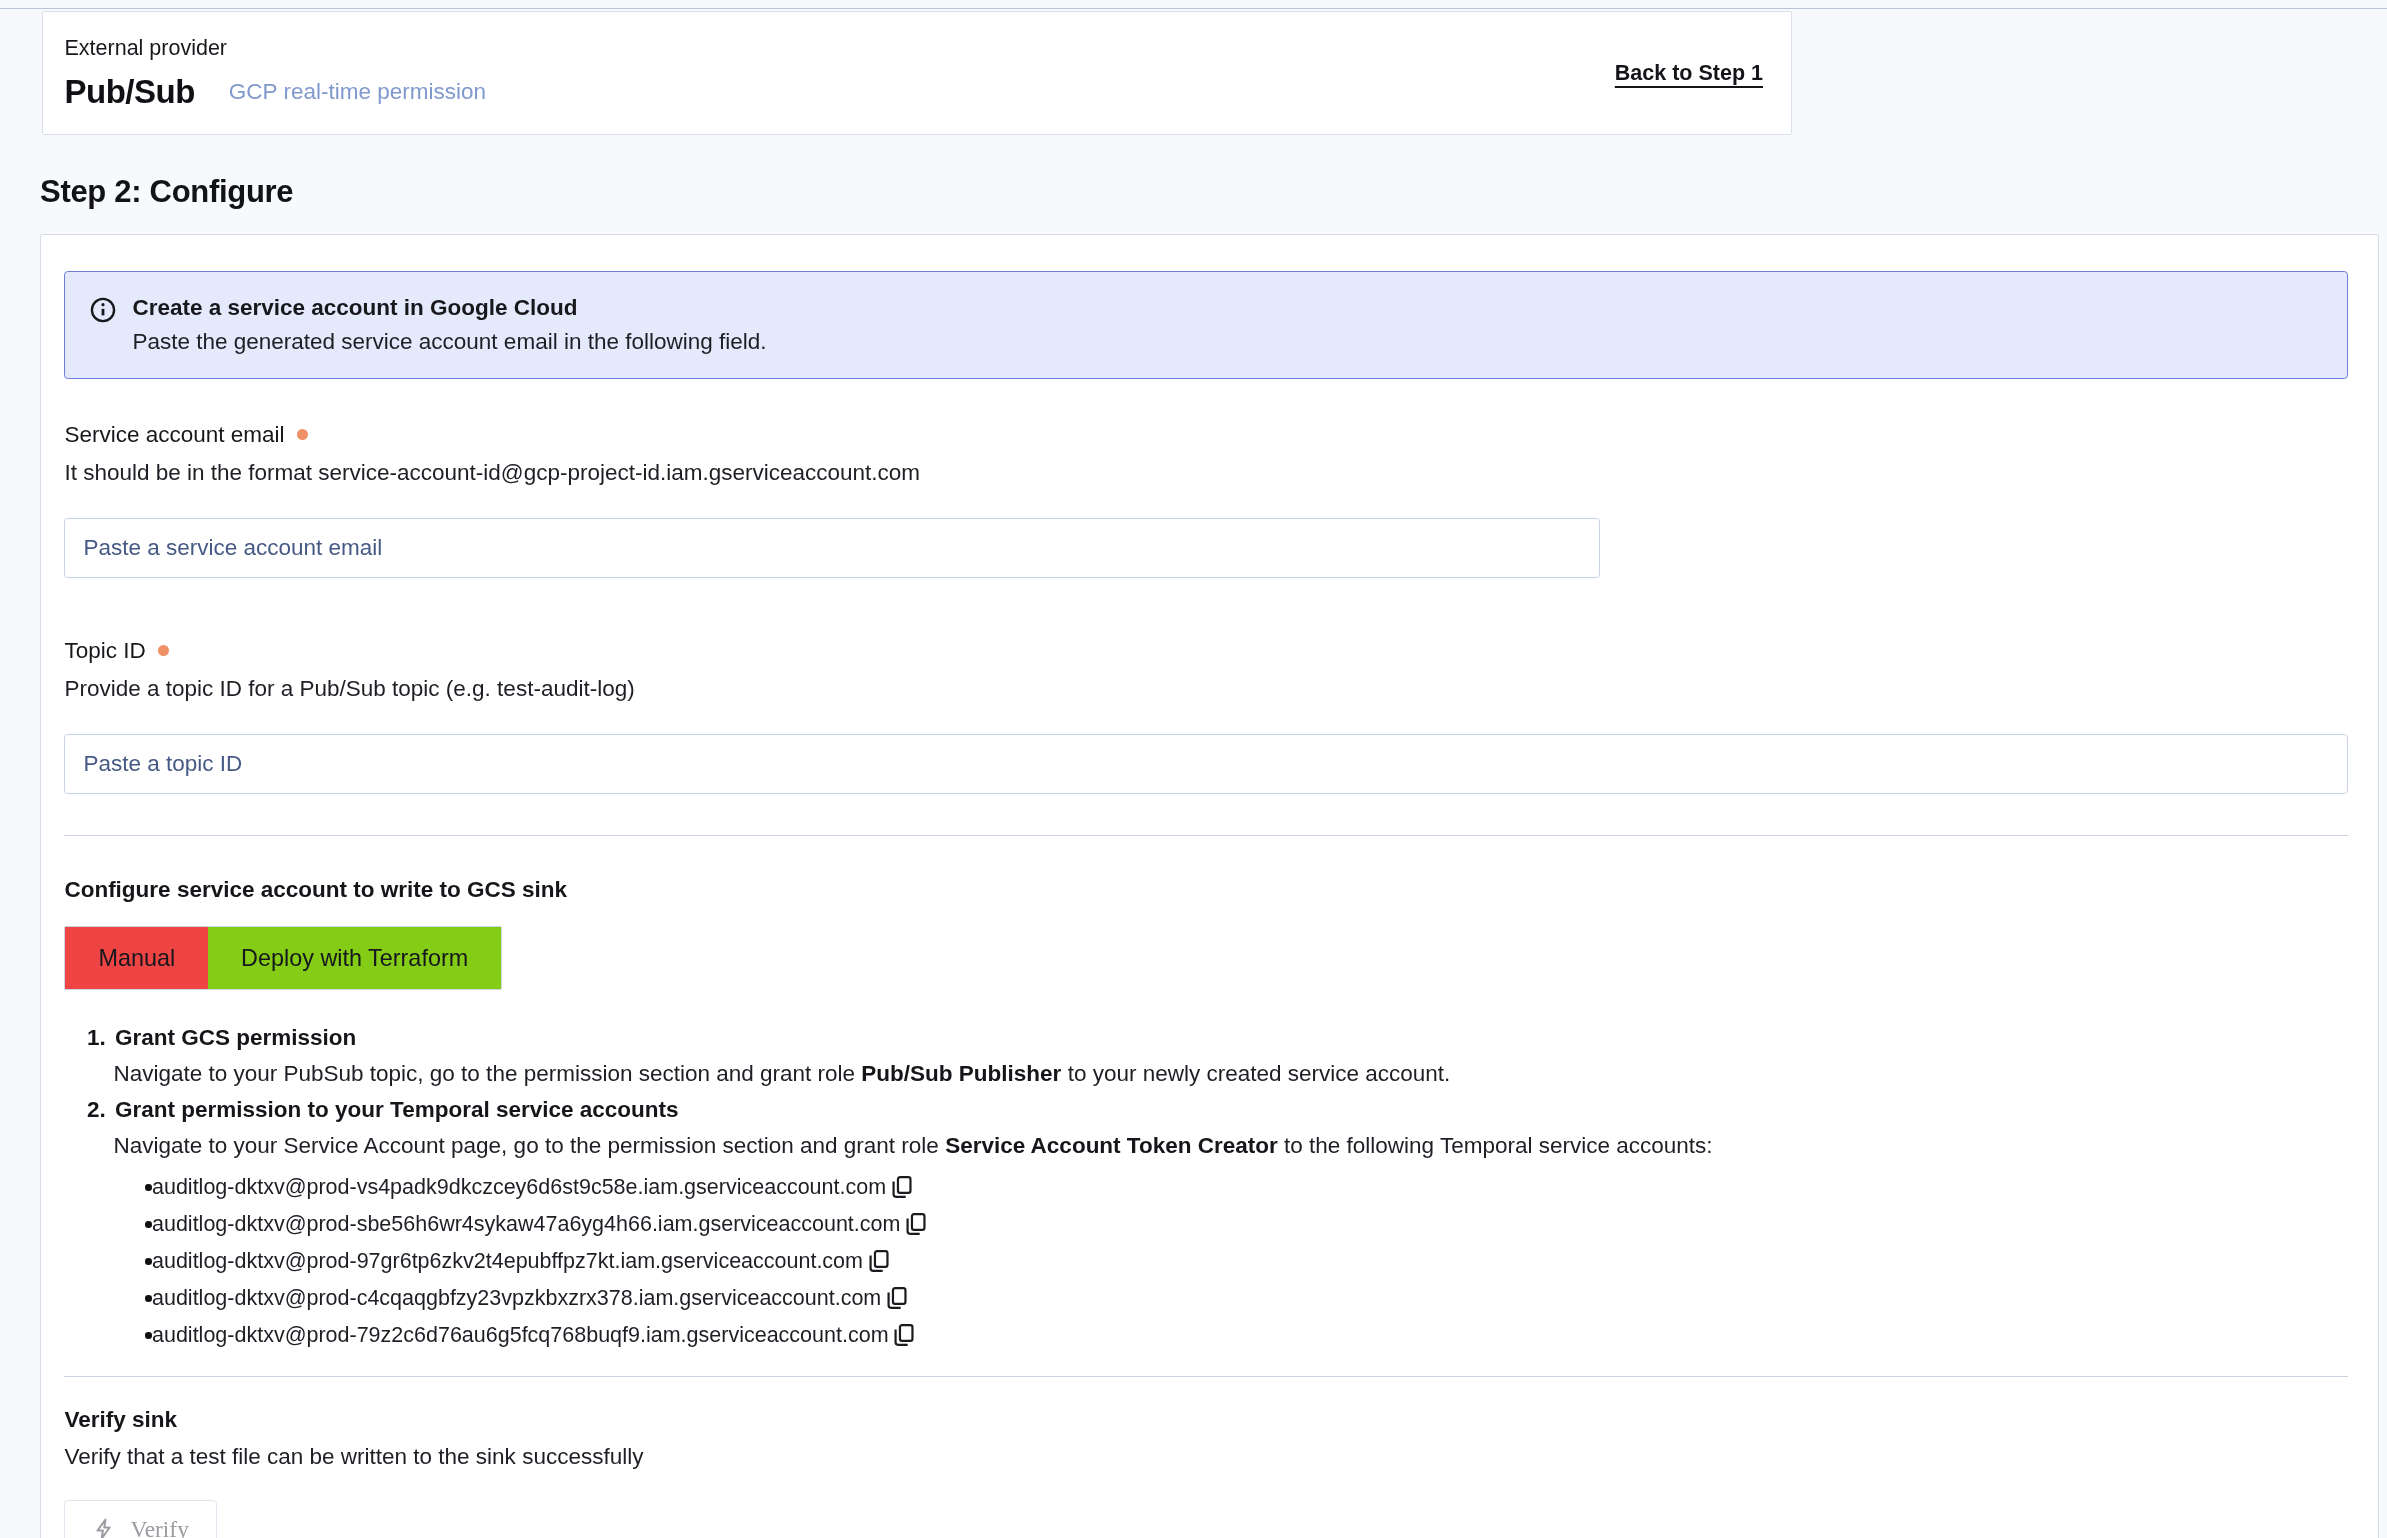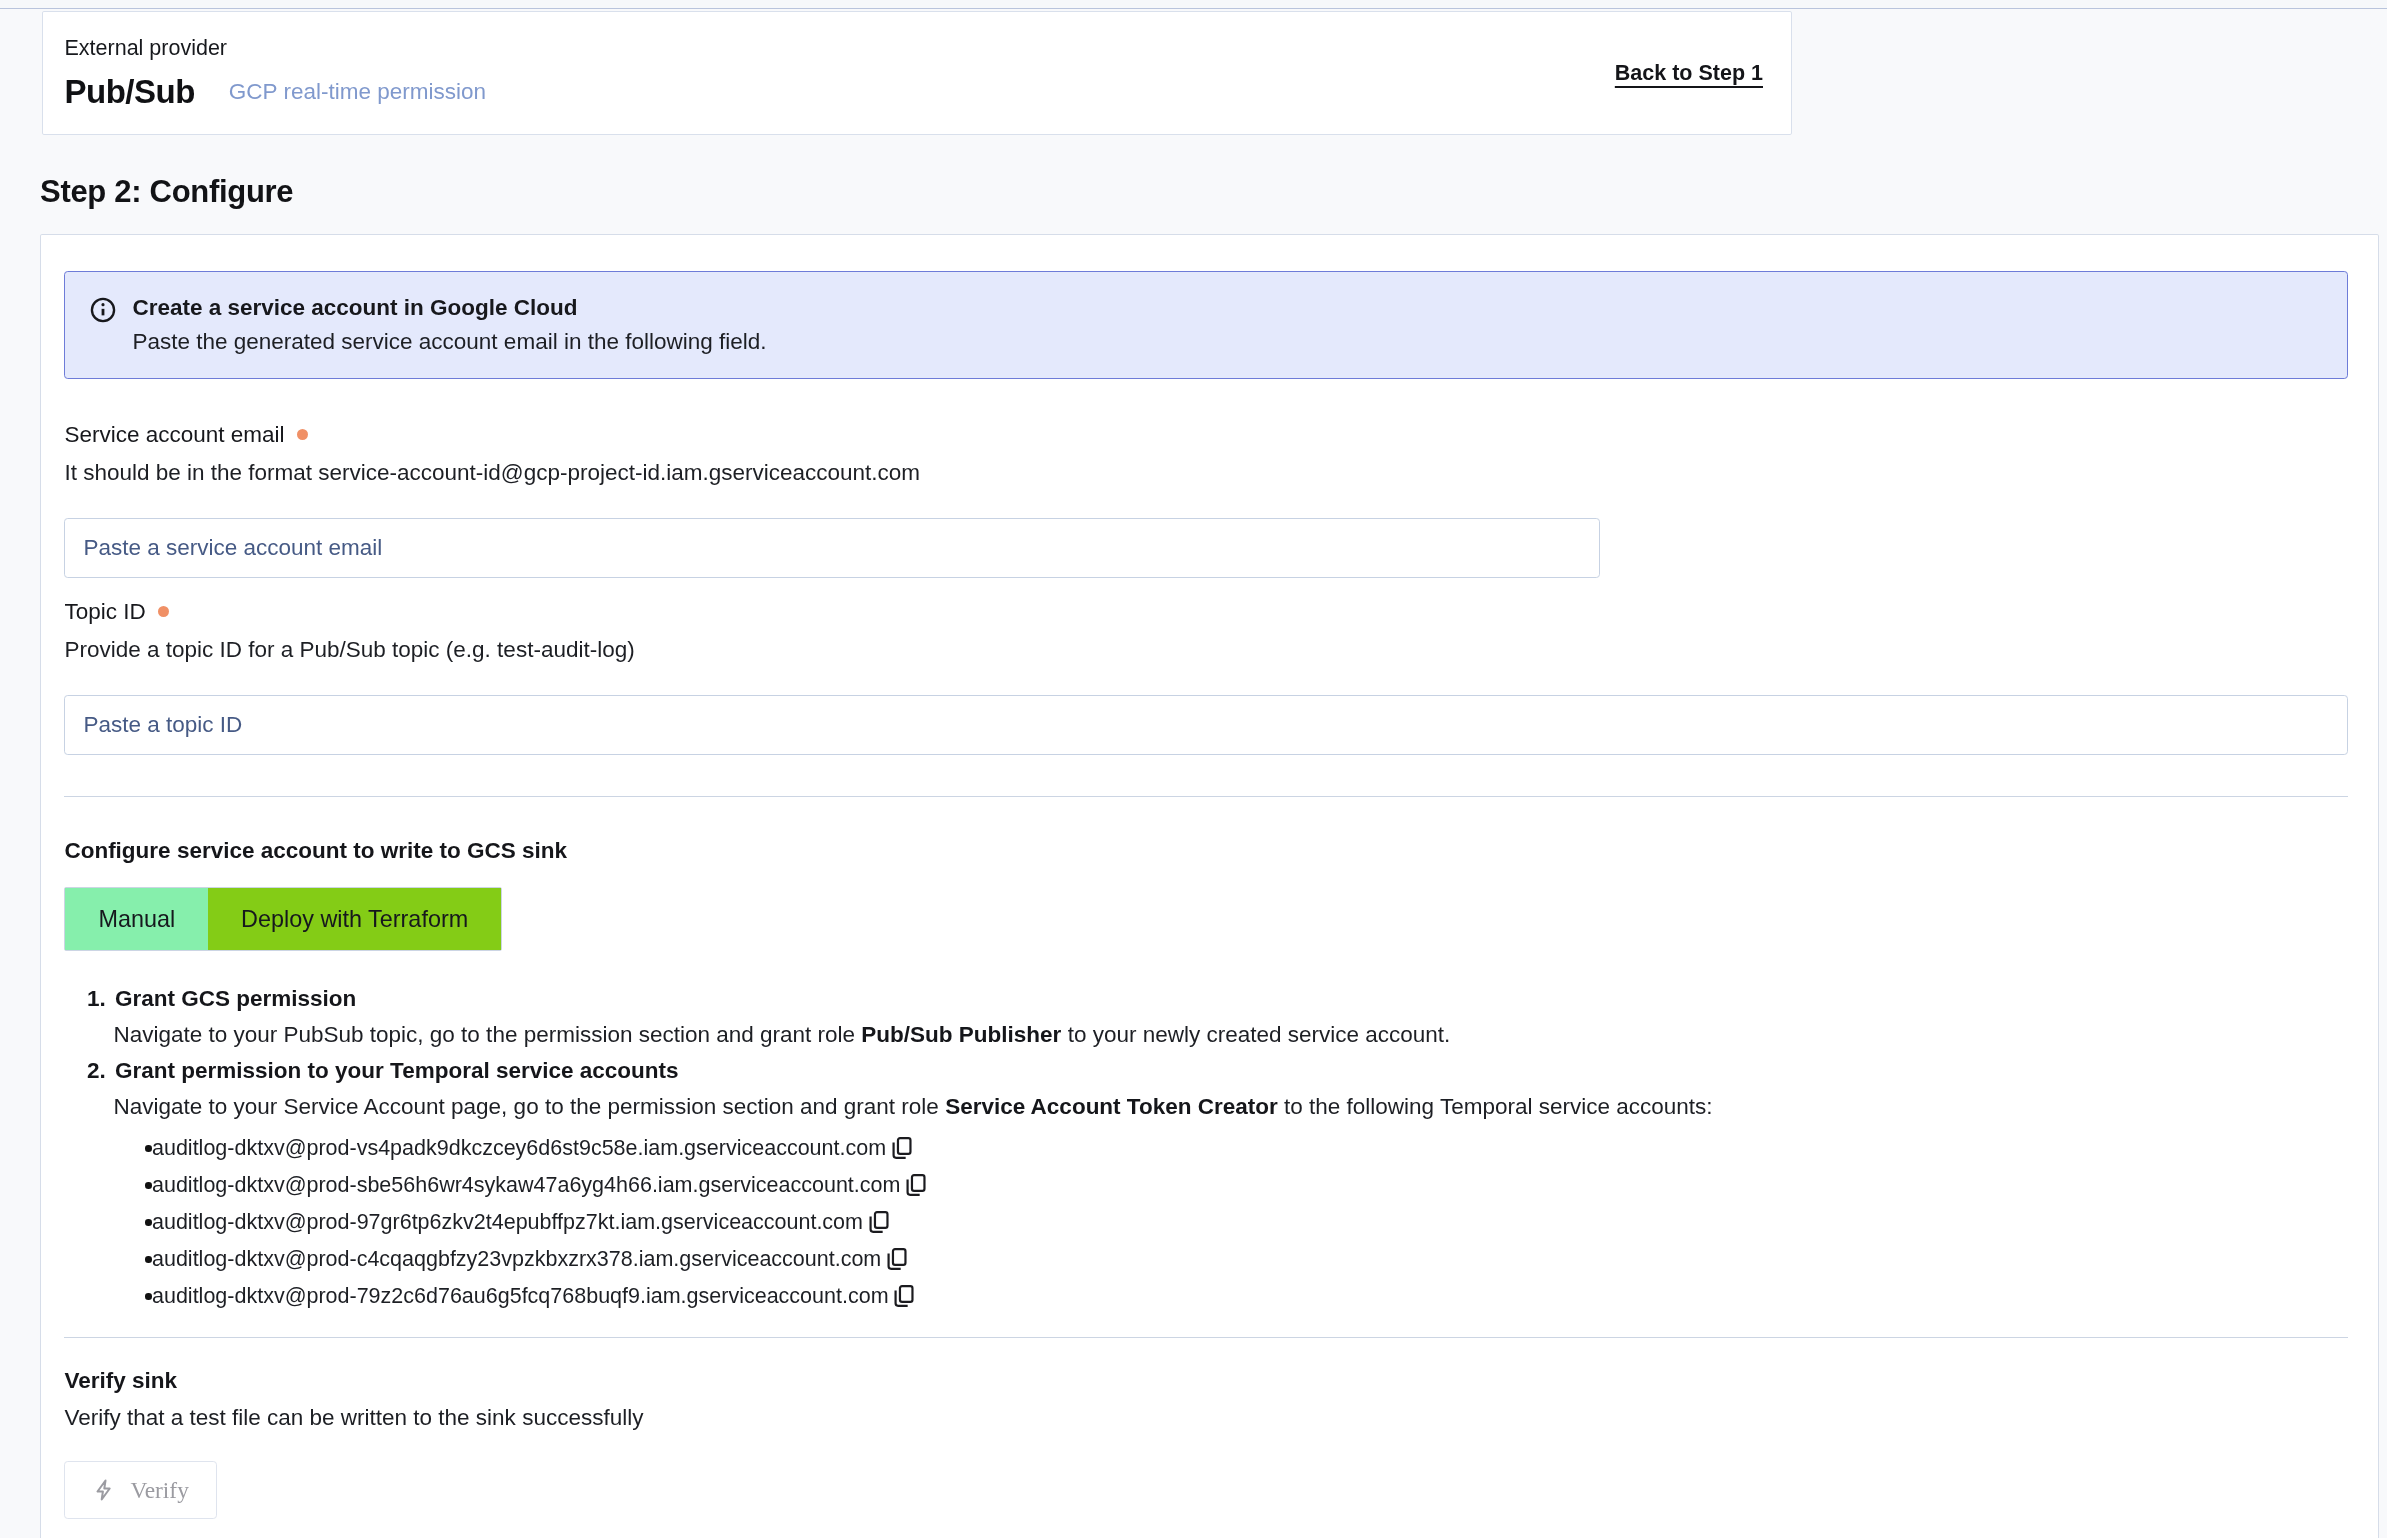--- a/index.html
+++ b/index.html
@@ -58,21 +58,21 @@
   }
   .text-input::placeholder { color:#465a85; opacity:1; }
   .text-input.full { width:100%; }
 
   .divider { border:none; border-top:1.4px solid #ccd5e3; margin:41px 0 0 0; }
 
   .section-label { margin-top:41px; font-size:22.5px; font-weight:700; color:#15161a; }
 
   .tabs { display:inline-flex; margin-top:23.4px; border:1.4px solid #ccd5e4; border-radius:1.9px; background:#fff; }
   .tab { height:62px; display:flex; align-items:center; padding:0 33px; font-size:23.4px; color:#16181d; background:#84cc16; cursor:pointer; white-space:nowrap; }
-  .tab.selected { background:#86efac; }
+  .tab.selected { background:#ef4444; }
 
   .steps { margin-top:30px; }
   .step-head { display:flex; gap:9.4px; font-weight:700; font-size:22.5px; line-height:36px; padding-left:22.5px; color:#15161a; }
   .step-body { padding-left:49px; font-size:22.5px; line-height:36px; color:#1d1f24; }
   .step-body b { font-weight:700; color:#15161a; }
 
   .sa-list { margin:4.7px 0 0 0; padding:0 0 0 81px; list-style:none; }
   .sa-item { display:flex; align-items:center; gap:0; font-size:21.5px; line-height:37px; color:#1d1f24; }
   .bullet { width:6.6px; height:6.6px; border-radius:50%; background:#111; flex:0 0 auto; }
   .copy-btn { display:inline-flex; align-items:center; margin-left:2.8px; color:#1b1b1f; cursor:pointer; background:none; border:none; padding:0; }
@@ -121,21 +121,21 @@
     </div>
   </div>
 
   <div class="field-label">
     <span>Service account email</span>
     <span class="req-dot"></span>
   </div>
   <div class="field-helper">It should be in the format service-account-id@gcp-project-id.iam.gserviceaccount.com</div>
   <input class="text-input" type="text" placeholder="Paste a service account email" style="">
 
-  <div class="field-label" style="margin-top:21px;">
+  <div class="field-label" style="margin-top:60px;">
     <span>Topic ID</span>
     <span class="req-dot"></span>
   </div>
   <div class="field-helper">Provide a topic ID for a Pub/Sub topic (e.g. test-audit-log)</div>
   <input class="text-input full" type="text" placeholder="Paste a topic ID" style="">
 
   <hr class="divider">
 
   <div class="section-label">Configure service account to write to GCS sink</div>
 

